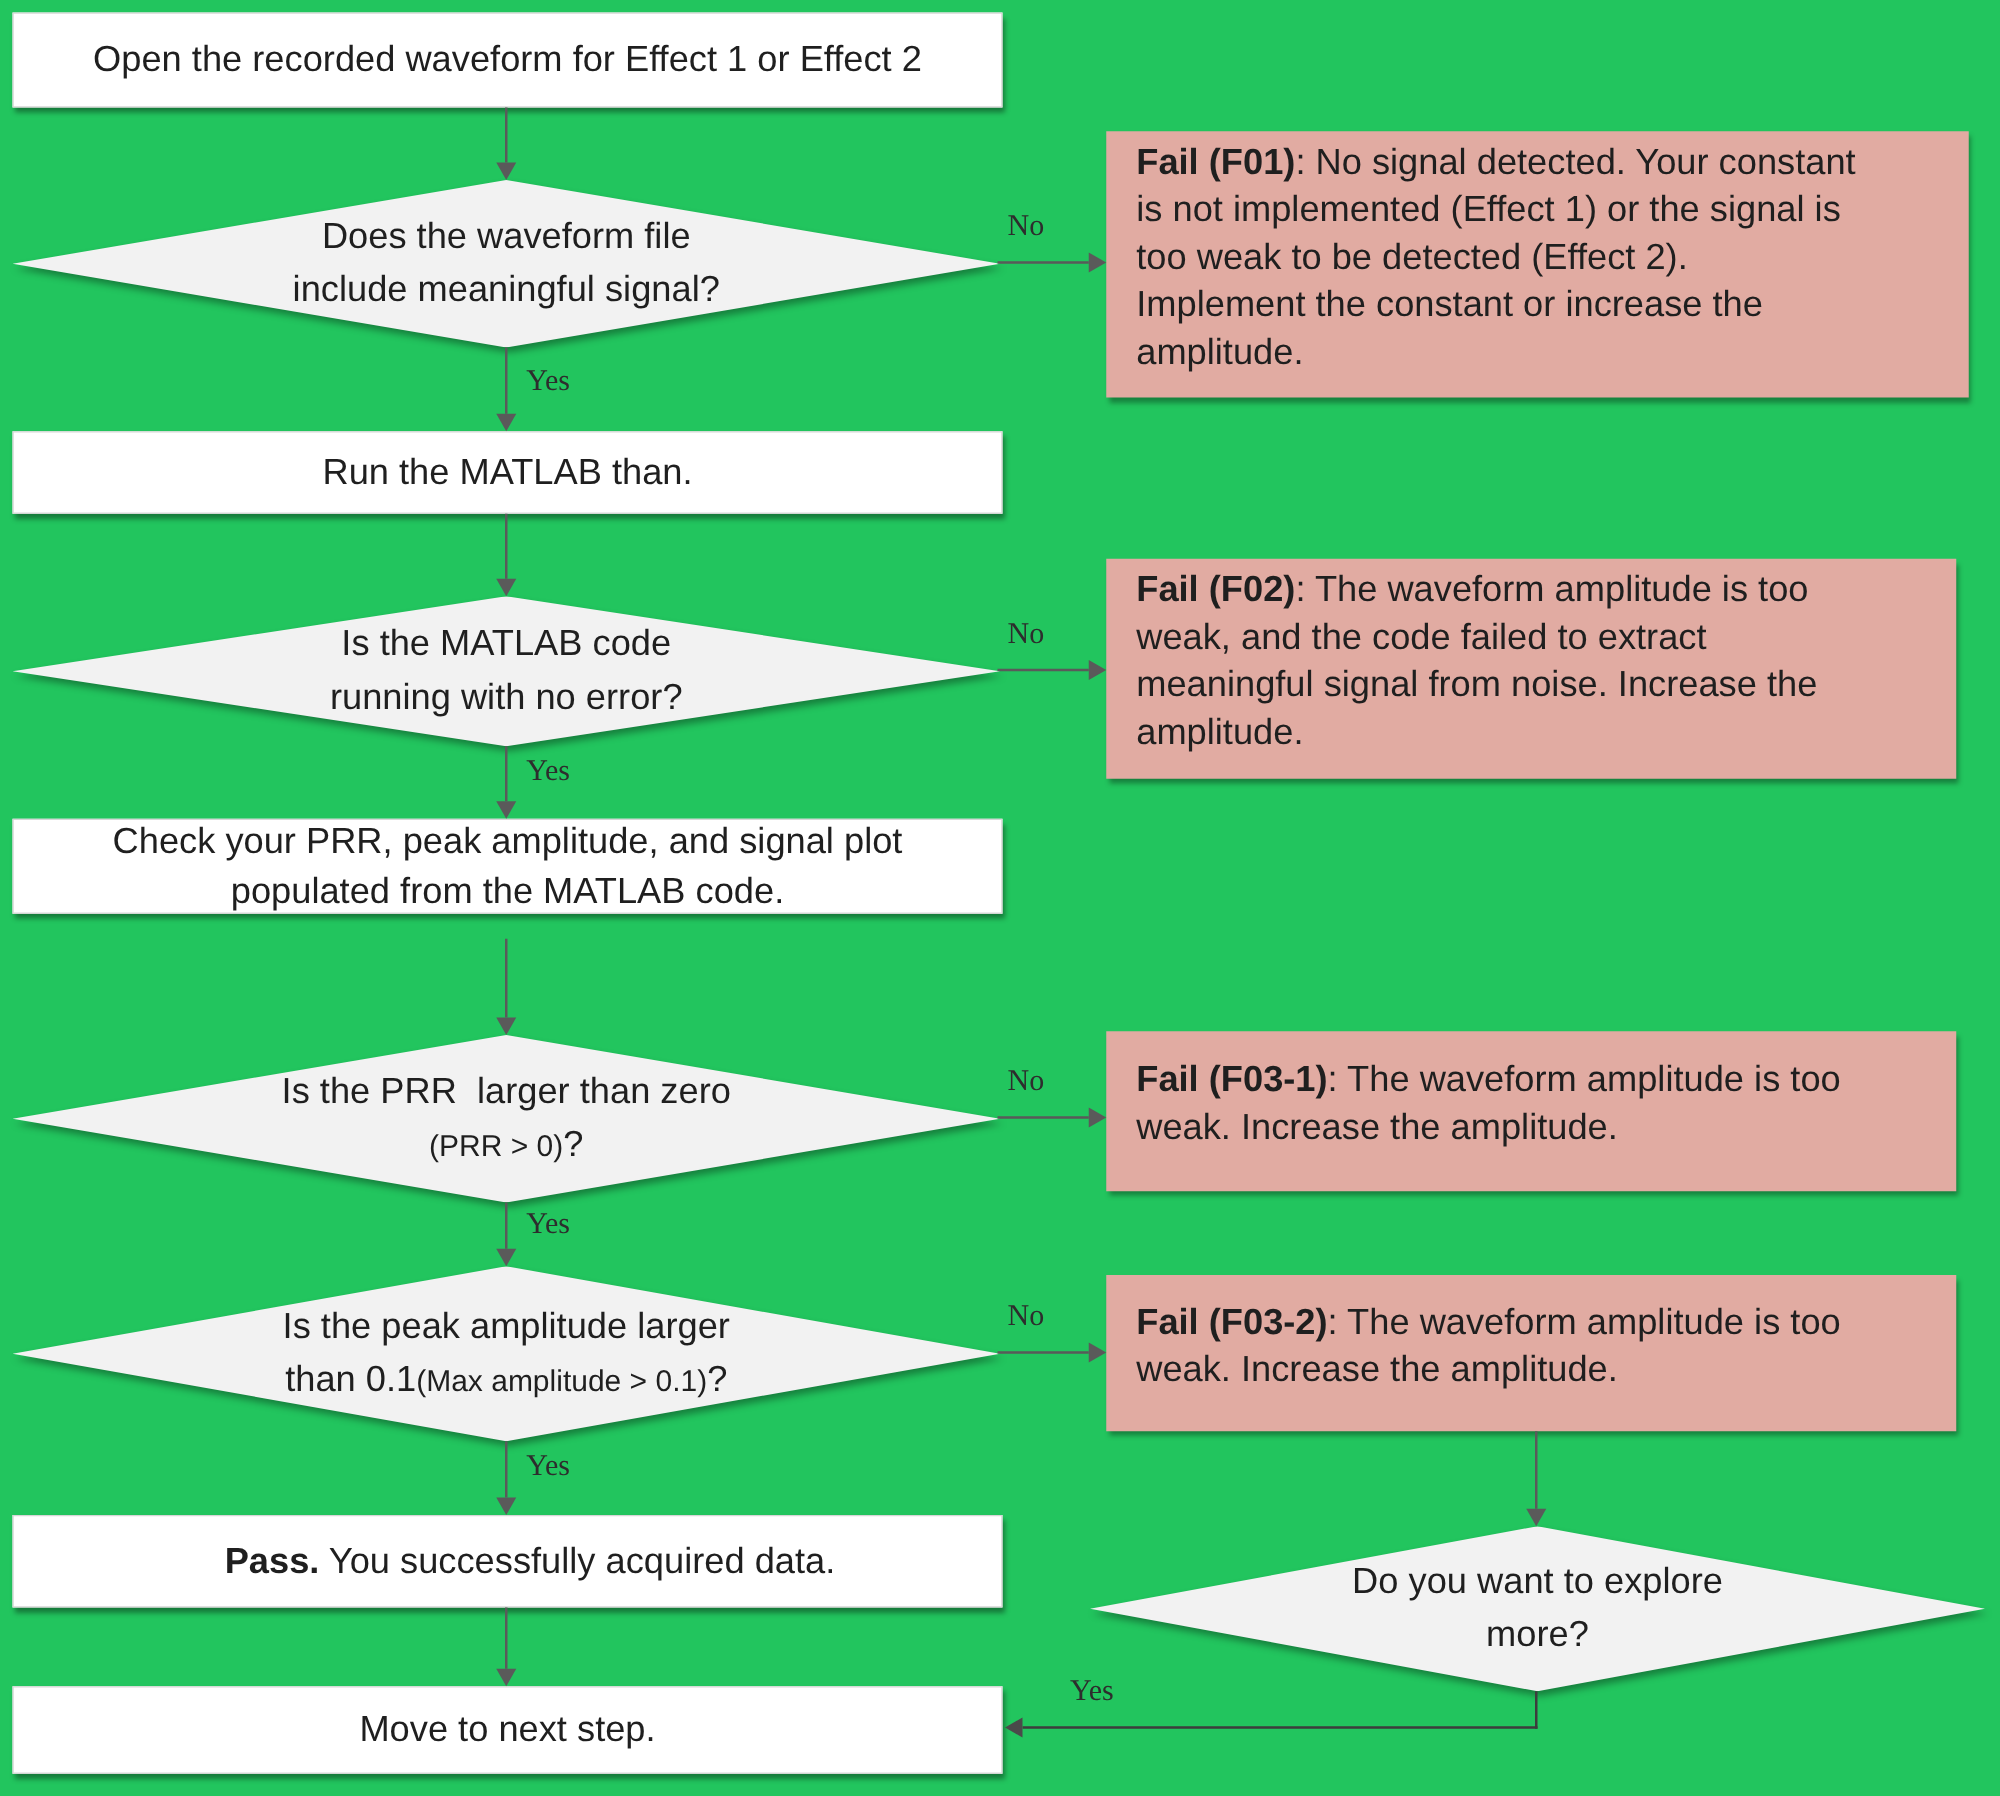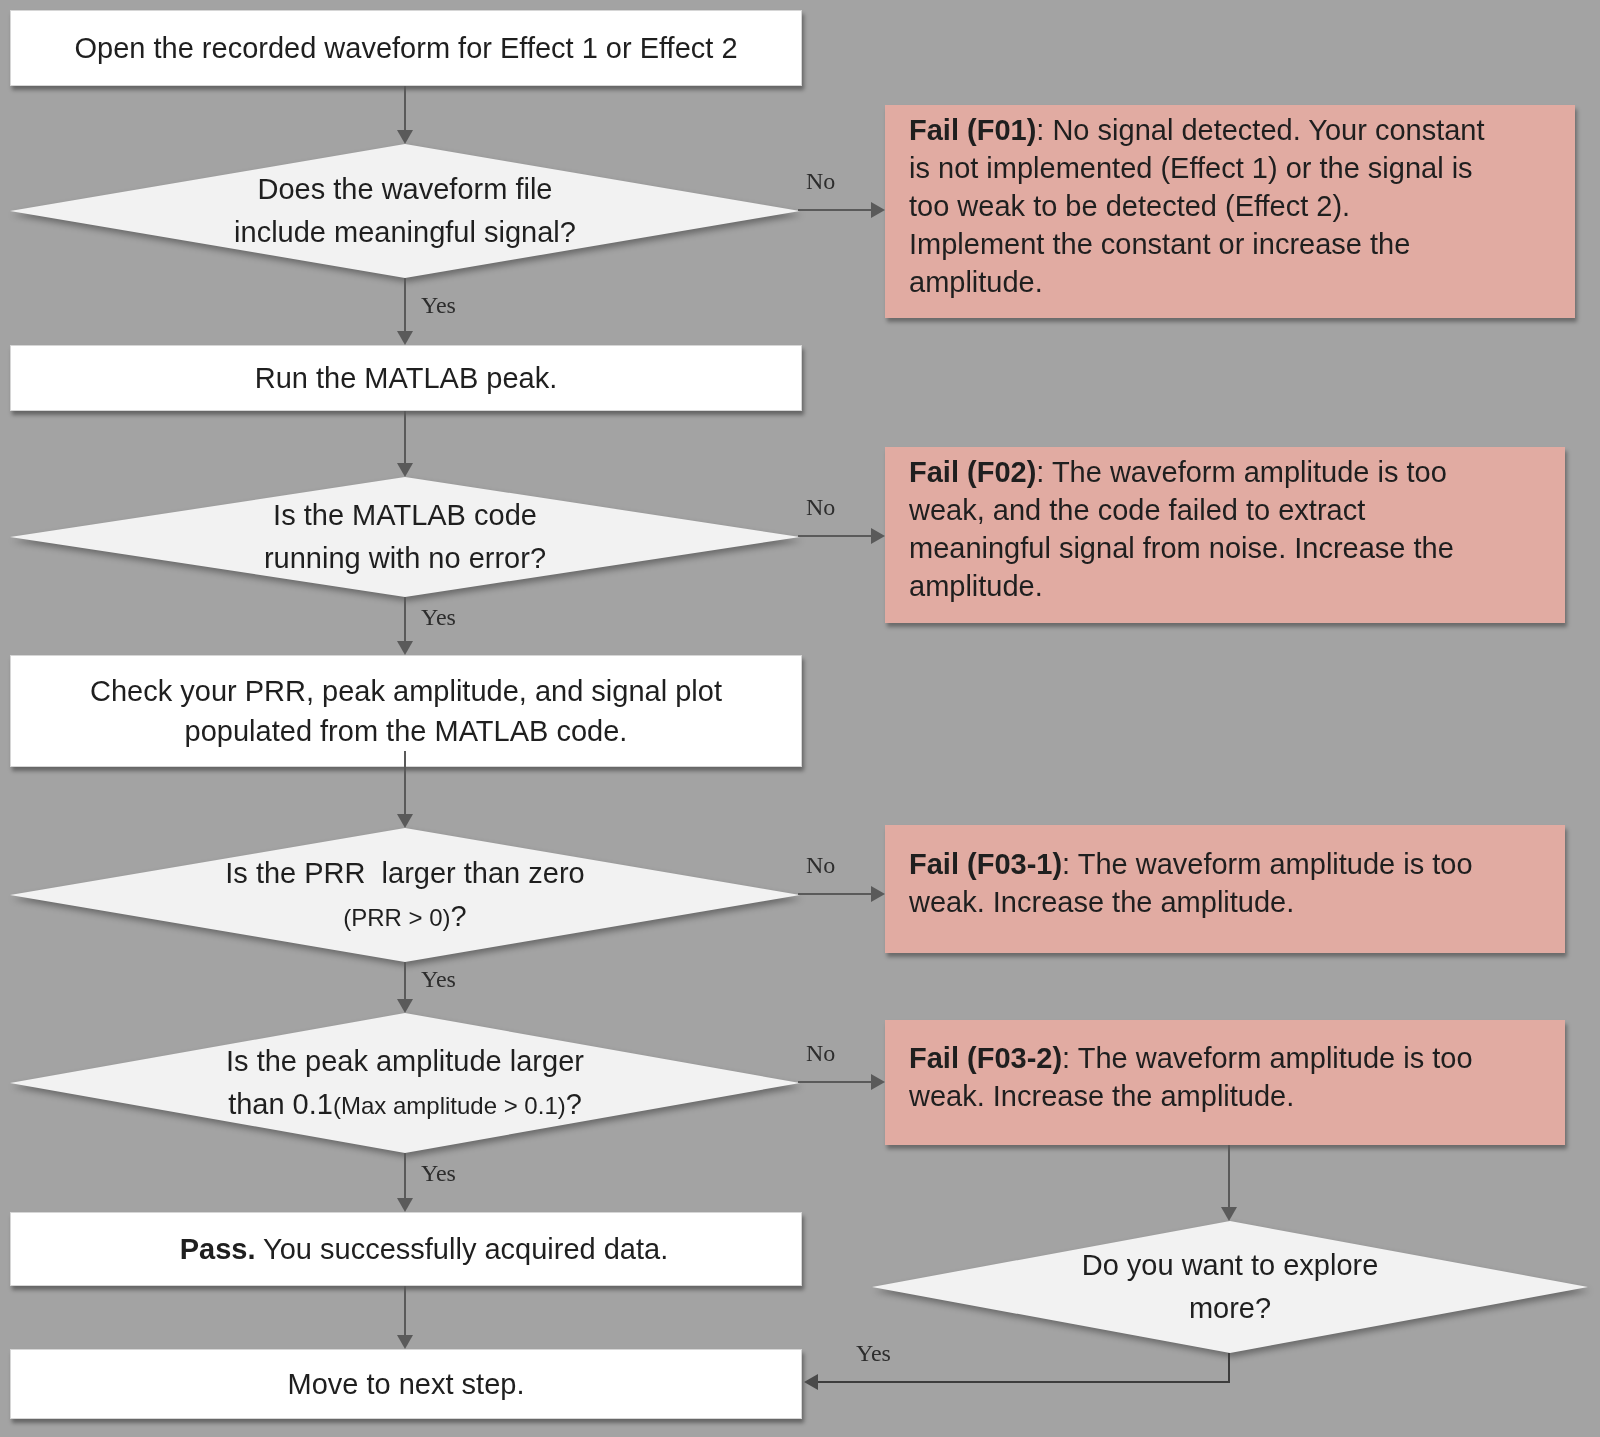--- a/index.html
+++ b/index.html
@@ -6,21 +6,21 @@
     margin: 0;
     padding: 0;
     background: #ffffff;
     font-family: "Liberation Sans", sans-serif;
     color: #1f1f1f;
   }
   .canvas {
     position: relative;
     width: 1600px;
     height: 1437px;
-    background: #a3a3a3;
+    background: #22c55e;
     overflow: hidden;
   }
   
   .pbox {
     position: absolute;
     left: 10px;
     width: 792px;
     background: #ffffff;
     border: 1px solid #d6d6d6;
     box-shadow: 2px 4px 4px rgba(0,0,0,0.38);
@@ -116,24 +116,24 @@
 </head>
 <body>
 
 <div class="canvas">
 
   <div class="pbox" style="top:10px;height:76px;">
     <span>Open the recorded waveform for Effect 1 or Effect 2</span>
   </div>
 
   <div class="pbox" style="top:345px;height:66px;">
-    <span>Run the MATLAB peak.</span>
-  </div>
-
-  <div class="pbox pre" style="top:655px;height:112px;">
+    <span>Run the MATLAB than.</span>
+  </div>
+
+  <div class="pbox pre" style="top:655px;height:76px;">
     <span class="pre">Check your PRR, peak amplitude, and signal plot
 populated from the MATLAB code.</span>
   </div>
 
   <div class="pbox" style="top:1212px;height:74px;padding-left:36px;">
     <span><b>Pass.</b><span> You successfully acquired data.</span></span>
   </div>
 
   <div class="pbox" style="top:1349px;height:70px;">
     <span>Move to next step.</span>

